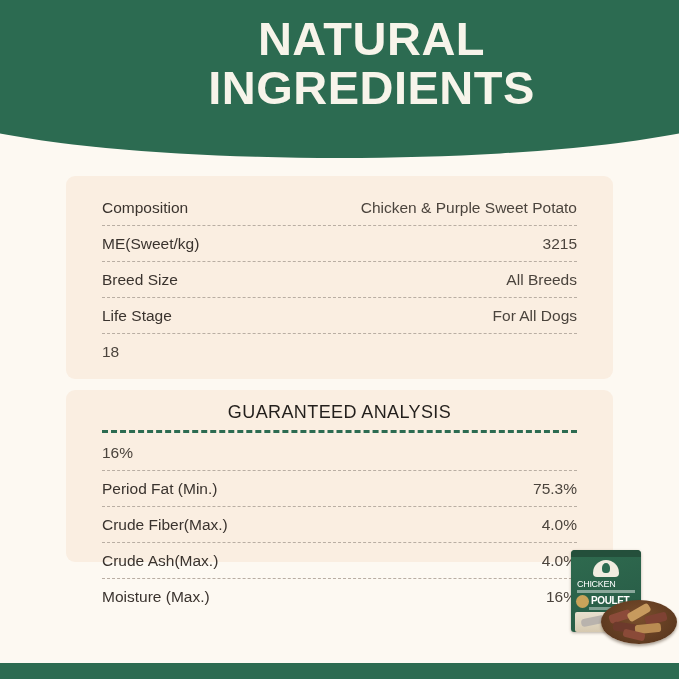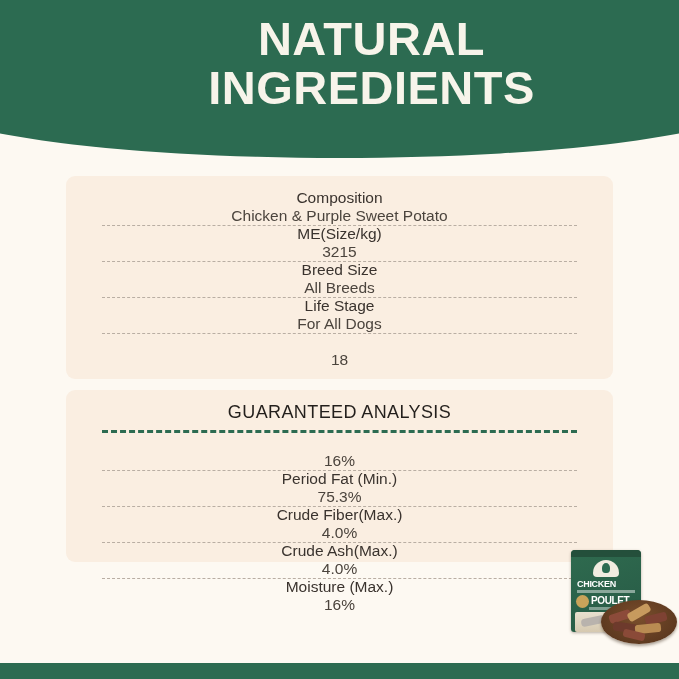--- a/index.html
+++ b/index.html
@@ -68,24 +68,23 @@
   .card-analysis {
     top: 390px;
     height: 172px;
     padding: 12px 36px 10px 36px;
   }
 
   
   .row {
     display: flex;
     align-items: center;
-    justify-content: flex-end;
+    justify-content: space-between;
     height: 35px;
     border-bottom: 1px dashed #b9aea3;
-    flex-direction: column;
   }
   .row:last-child {
     border-bottom: none;
   }
   .row-label {
     color: #3a332e;
     font-size: 15.5px;
     white-space: nowrap;
   }
   .row-value {
@@ -156,21 +155,21 @@
     border-radius: 50% 50% 40% 40%;
   }
   .pouch-line1 {
     position: absolute;
     left: 6px;
     top: 30px;
     width: 58px;
     height: 9px;
     color: #ffffff;
     font-size: 9px;
-    font-weight: bold;
+    font-weight: normal;
     letter-spacing: -0.3px;
     line-height: 9px;
   }
   .pouch-sub1 {
     position: absolute;
     left: 6px;
     top: 40px;
     width: 58px;
     height: 3px;
     background: rgba(255,255,255,0.45);
@@ -265,21 +264,21 @@
     <span class="line">INGREDIENTS</span>
   </div>
 </div>
 
 <div class="card card-info">
   <div class="row">
     <span class="row-label">Composition</span>
     <span class="row-value">Chicken &amp; Purple Sweet Potato</span>
   </div>
   <div class="row">
-    <span class="row-label">ME(Size/kg)</span>
+    <span class="row-label">ME(Sweet/kg)</span>
     <span class="row-value">3215</span>
   </div>
   <div class="row">
     <span class="row-label">Breed Size</span>
     <span class="row-value">All Breeds</span>
   </div>
   <div class="row">
     <span class="row-label">Life Stage</span>
     <span class="row-value">For All Dogs</span>
   </div>

